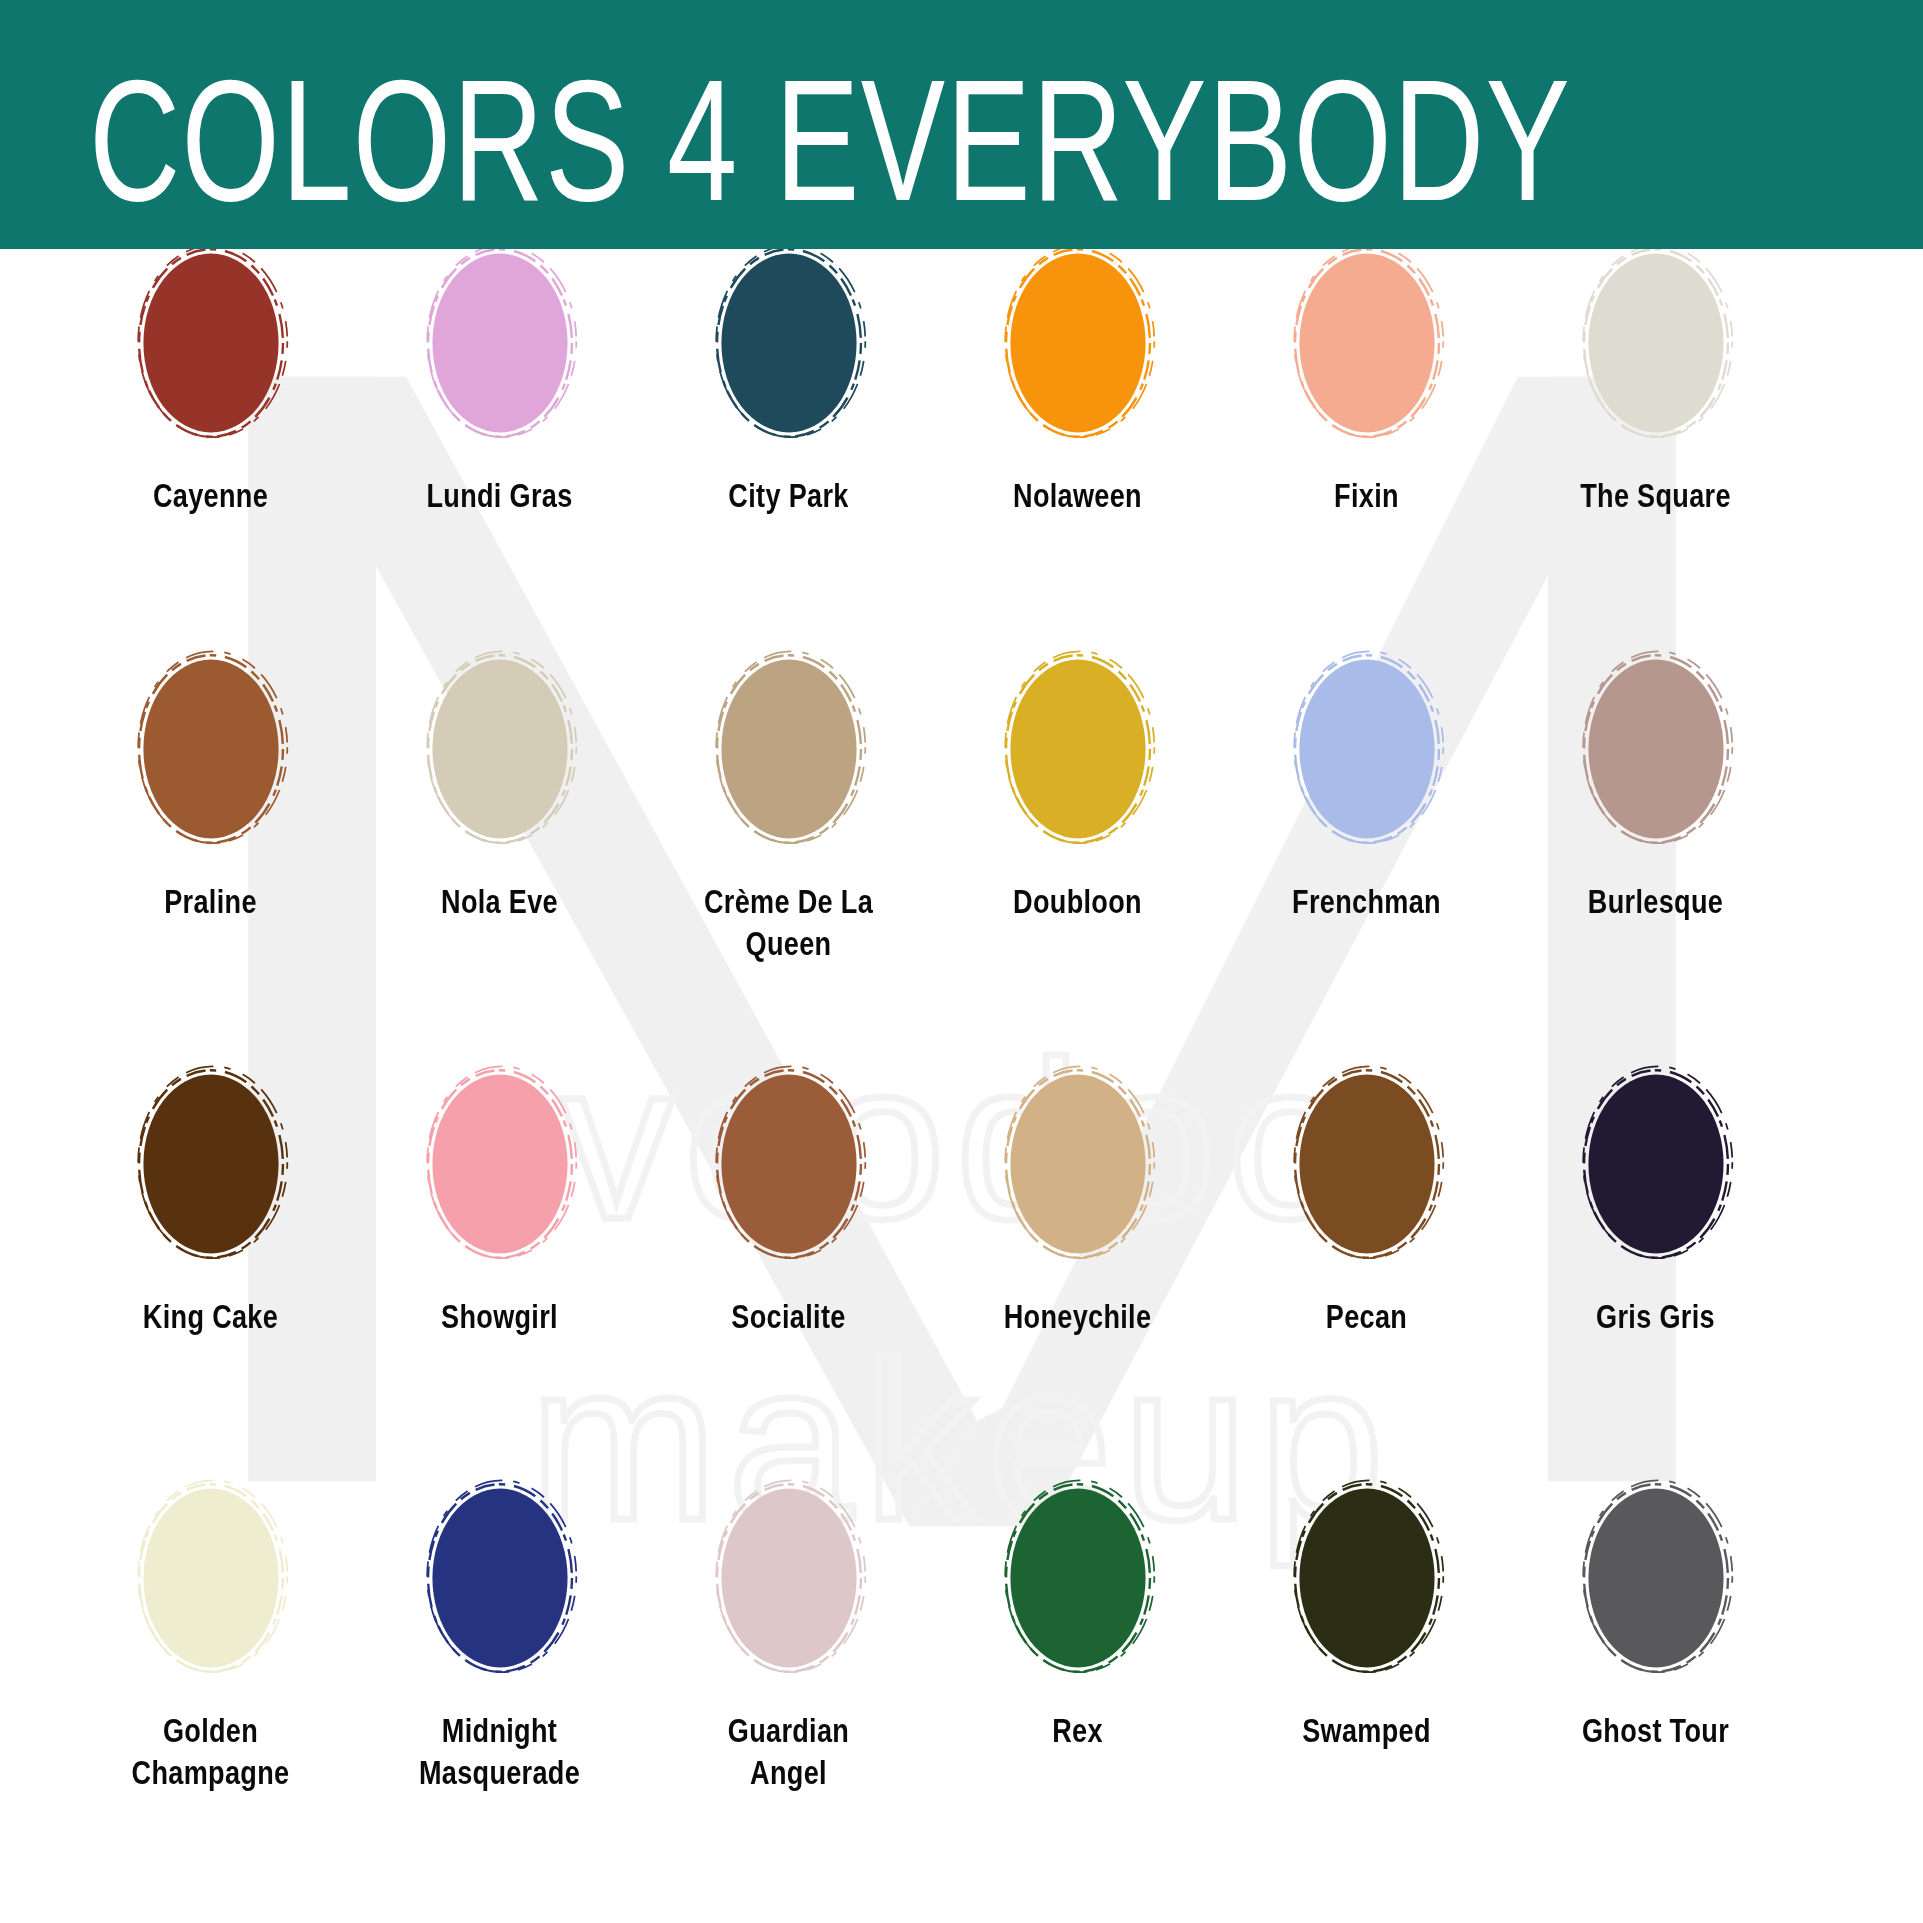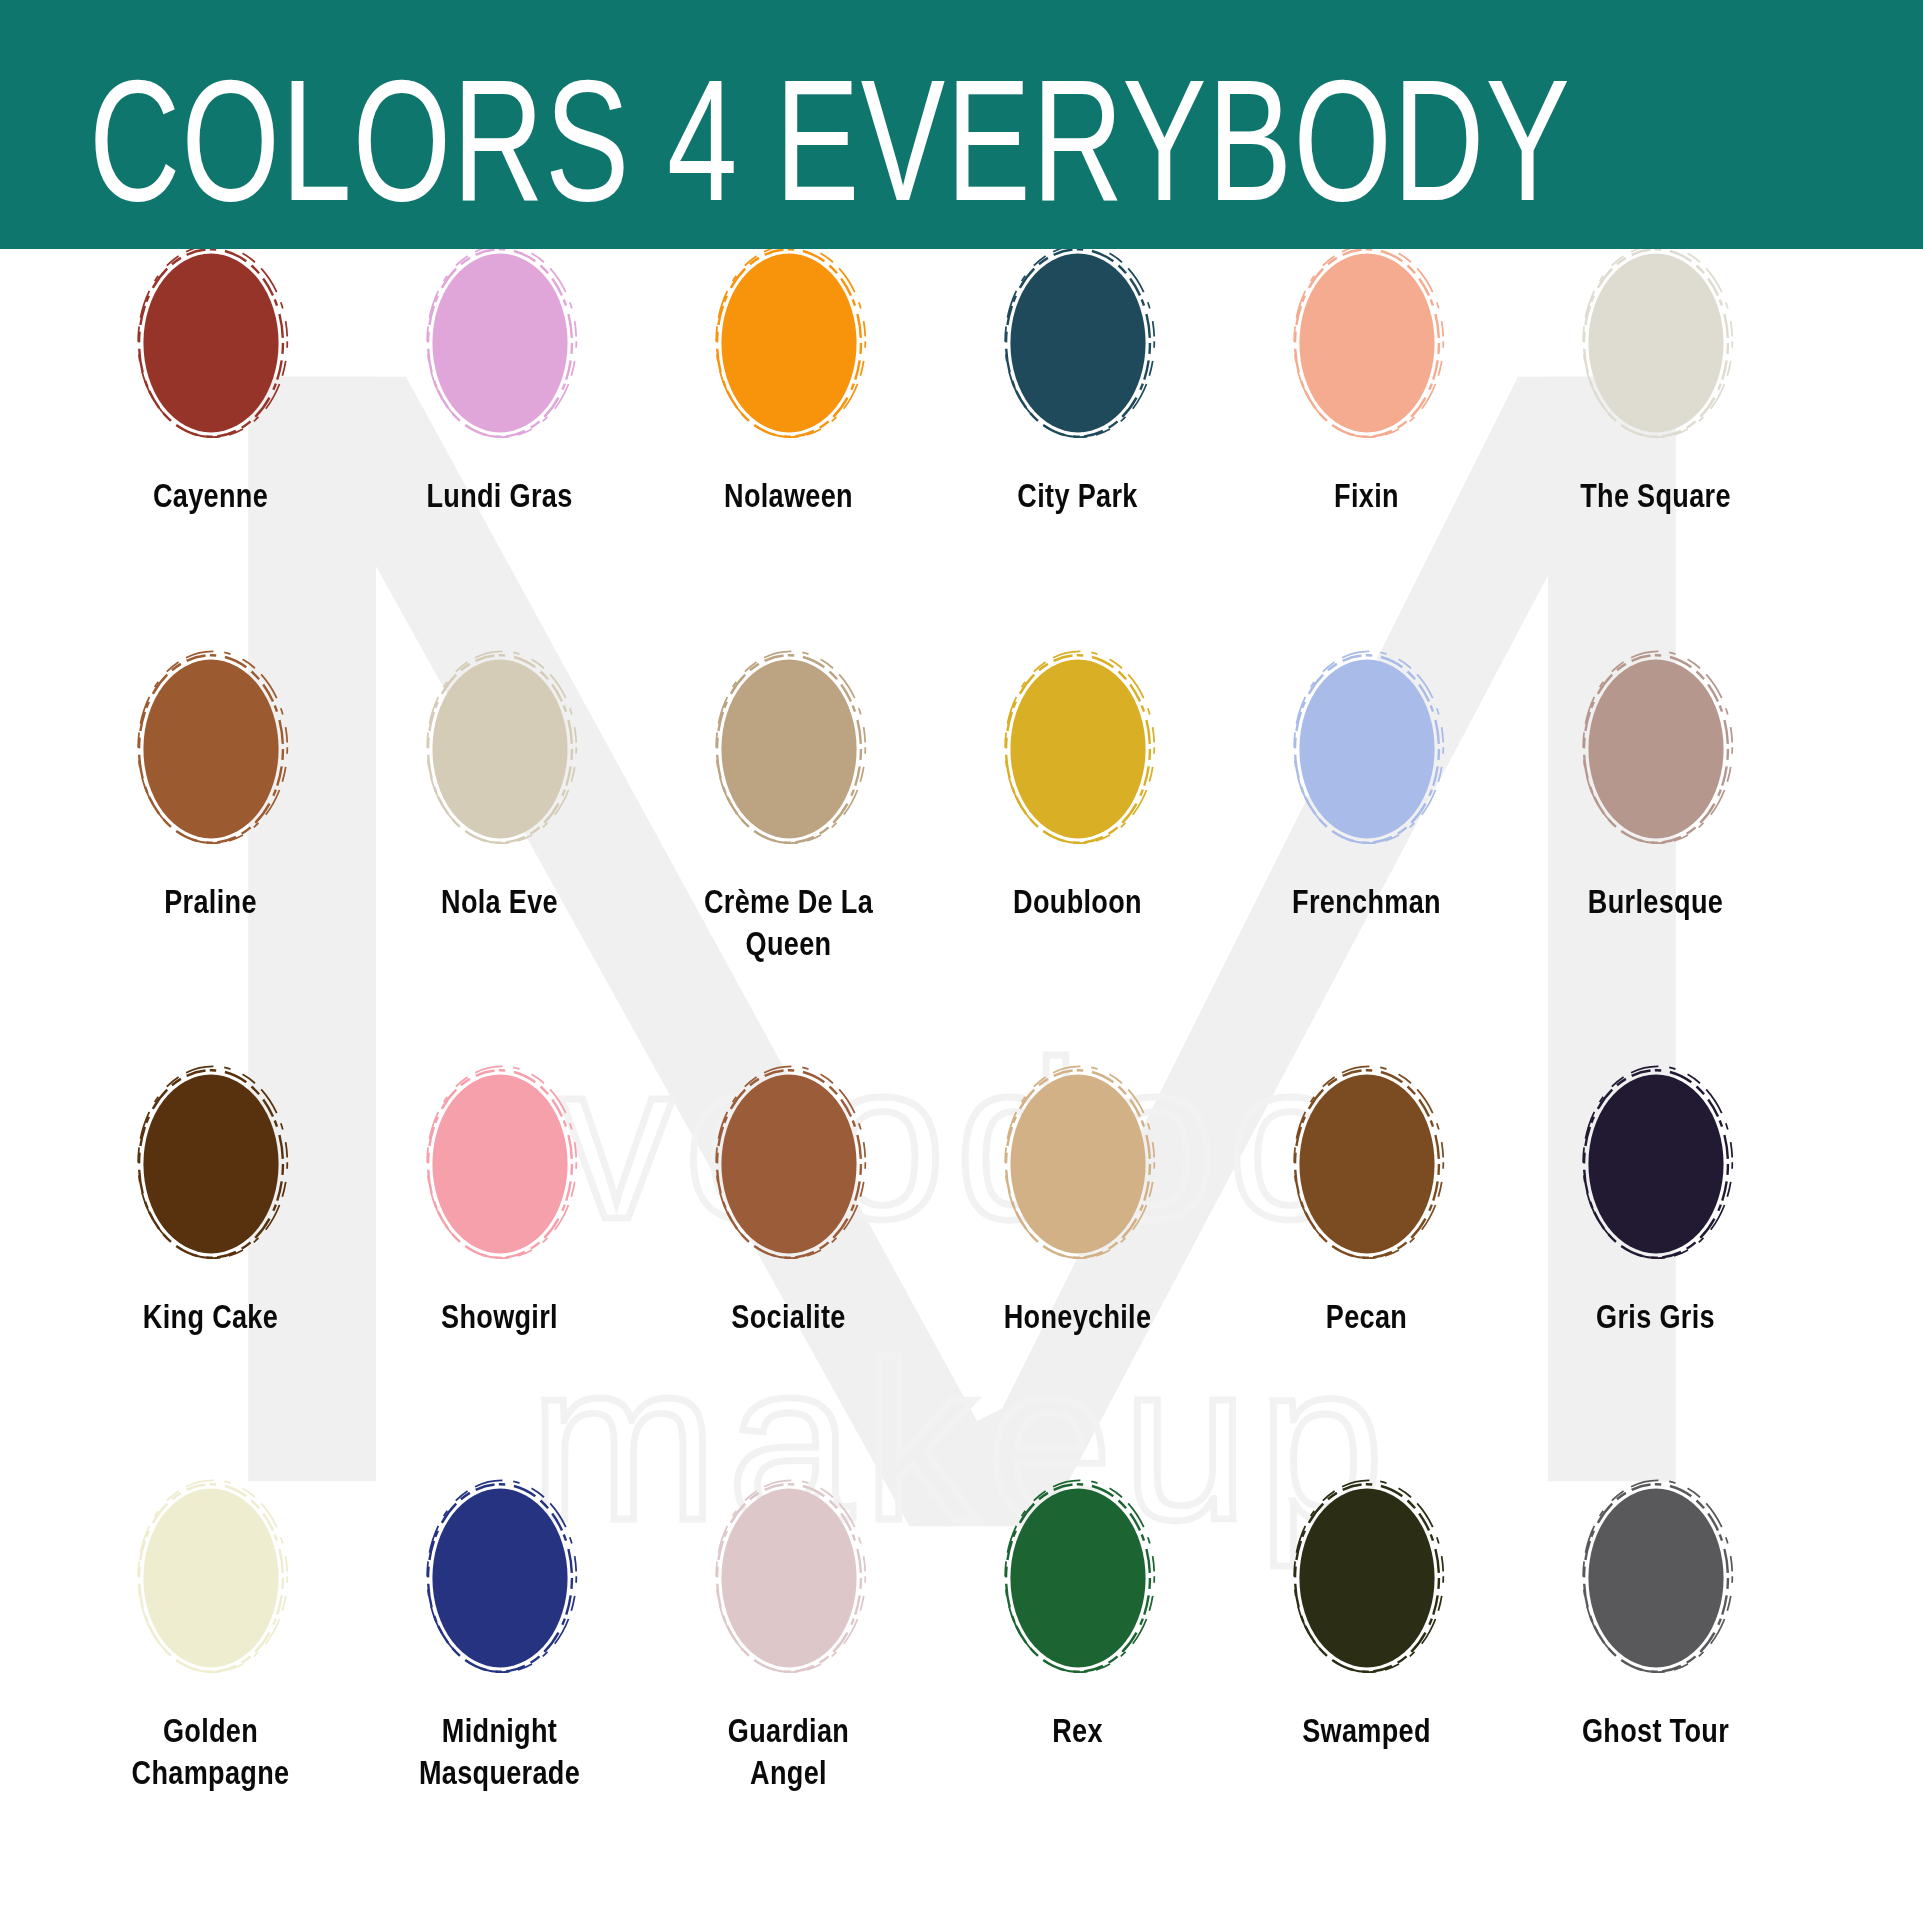--- a/index.html
+++ b/index.html
@@ -131,40 +131,40 @@
           <ellipse cx="50" cy="50" rx="31" ry="41" fill="#e0a6da"></ellipse>
           <ellipse cx="50" cy="50" rx="33" ry="43" fill="none" stroke-width="1.1" stroke-dasharray="5 3 9 2 3 4 11 3" stroke="#e0a6da"></ellipse>
           <ellipse cx="50.8" cy="49.2" rx="34.2" ry="44" fill="none" stroke-width="0.8" stroke-dasharray="3 6 7 4 13 5" stroke="#e0a6da"></ellipse>
         </svg>
       </div>
       <div class="label">Lundi Gras</div>
     </div>
     <div class="cell">
       <div class="swatch-wrap">
         <svg viewBox="0 0 100 100">
+          <ellipse cx="50" cy="50" rx="31" ry="41" fill="#1f4a5c"></ellipse>
+          <ellipse cx="50" cy="50" rx="33" ry="43" fill="none" stroke-width="1.1" stroke-dasharray="5 3 9 2 3 4 11 3" stroke="#1f4a5c"></ellipse>
+          <ellipse cx="50.8" cy="49.2" rx="34.2" ry="44" fill="none" stroke-width="0.8" stroke-dasharray="3 6 7 4 13 5" stroke="#1f4a5c"></ellipse>
+        </svg>
+      </div>
+      <div class="label">City Park</div>
+    </div>
+    <div class="cell">
+      <div class="swatch-wrap">
+        <svg viewBox="0 0 100 100">
           <ellipse cx="50" cy="50" rx="31" ry="41" fill="#f8930c"></ellipse>
           <ellipse cx="50" cy="50" rx="33" ry="43" fill="none" stroke-width="1.1" stroke-dasharray="5 3 9 2 3 4 11 3" stroke="#f8930c"></ellipse>
           <ellipse cx="50.8" cy="49.2" rx="34.2" ry="44" fill="none" stroke-width="0.8" stroke-dasharray="3 6 7 4 13 5" stroke="#f8930c"></ellipse>
         </svg>
       </div>
       <div class="label">Nolaween</div>
     </div>
     <div class="cell">
       <div class="swatch-wrap">
         <svg viewBox="0 0 100 100">
-          <ellipse cx="50" cy="50" rx="31" ry="41" fill="#1f4a5c"></ellipse>
-          <ellipse cx="50" cy="50" rx="33" ry="43" fill="none" stroke-width="1.1" stroke-dasharray="5 3 9 2 3 4 11 3" stroke="#1f4a5c"></ellipse>
-          <ellipse cx="50.8" cy="49.2" rx="34.2" ry="44" fill="none" stroke-width="0.8" stroke-dasharray="3 6 7 4 13 5" stroke="#1f4a5c"></ellipse>
-        </svg>
-      </div>
-      <div class="label">City Park</div>
-    </div>
-    <div class="cell">
-      <div class="swatch-wrap">
-        <svg viewBox="0 0 100 100">
           <ellipse cx="50" cy="50" rx="31" ry="41" fill="#f4ab90"></ellipse>
           <ellipse cx="50" cy="50" rx="33" ry="43" fill="none" stroke-width="1.1" stroke-dasharray="5 3 9 2 3 4 11 3" stroke="#f4ab90"></ellipse>
           <ellipse cx="50.8" cy="49.2" rx="34.2" ry="44" fill="none" stroke-width="0.8" stroke-dasharray="3 6 7 4 13 5" stroke="#f4ab90"></ellipse>
         </svg>
       </div>
       <div class="label">Fixin</div>
     </div>
     <div class="cell">
       <div class="swatch-wrap">
         <svg viewBox="0 0 100 100">

